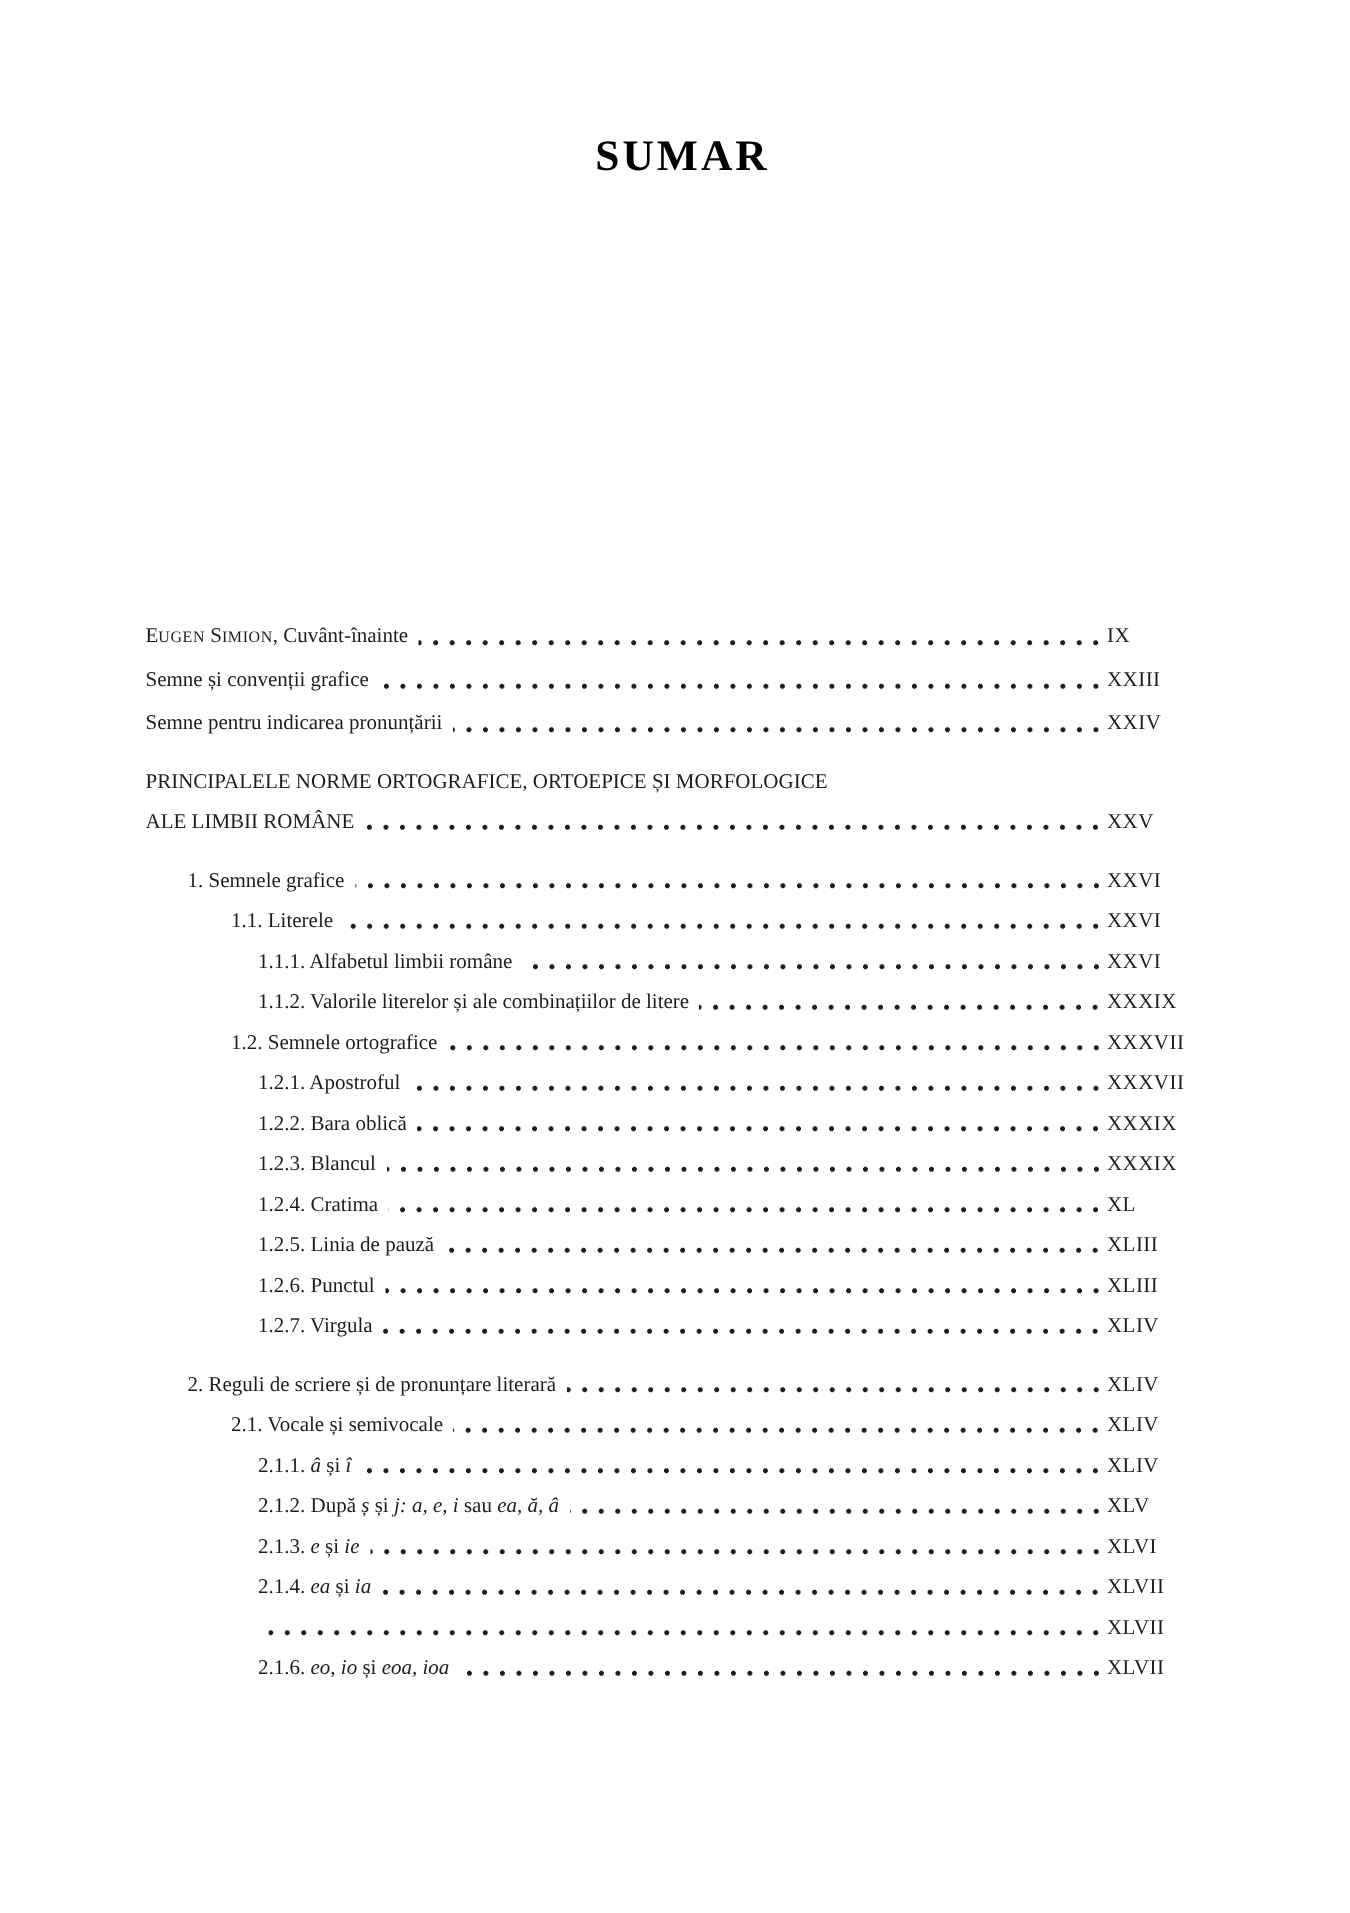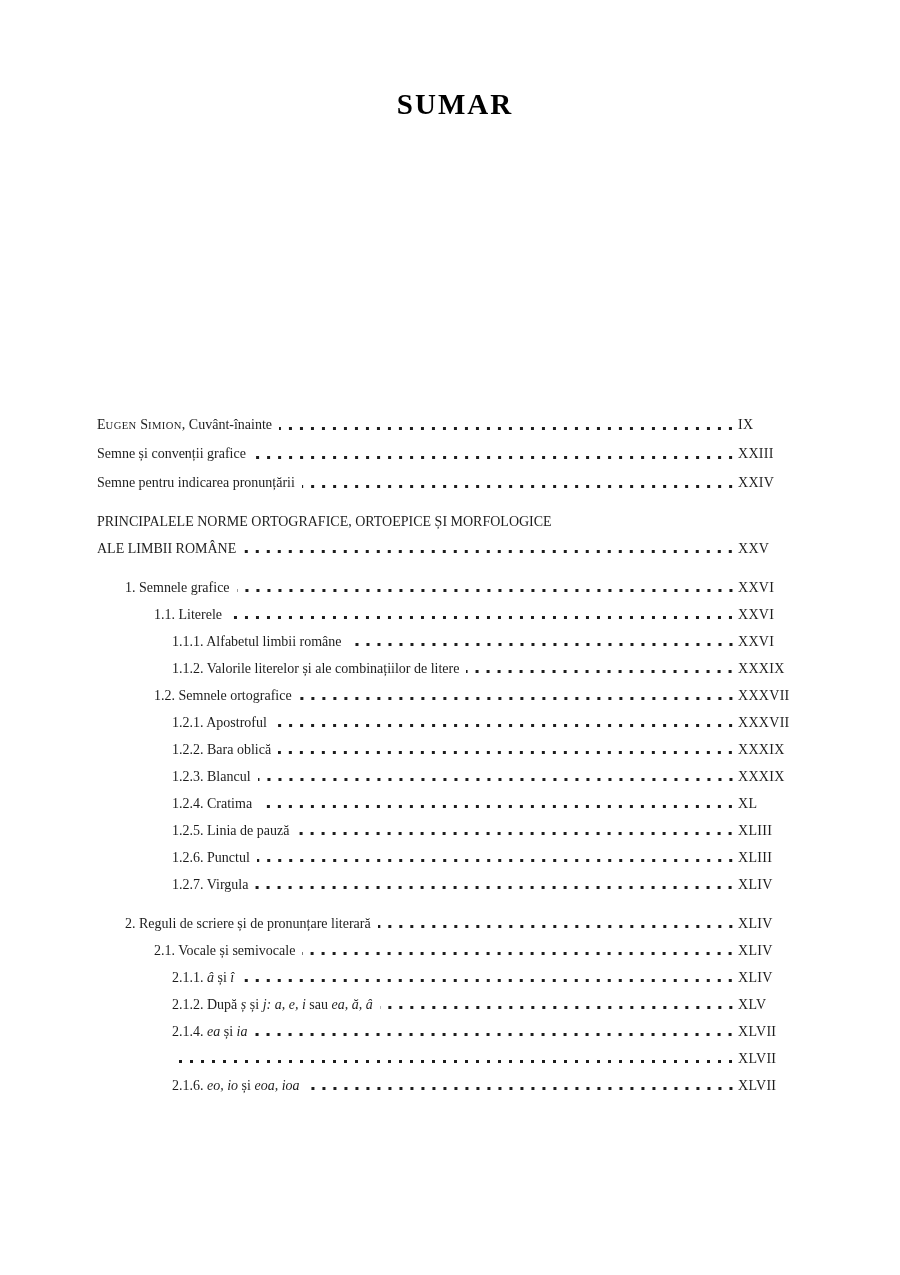--- a/index.html
+++ b/index.html
@@ -173,20 +173,25 @@
           <span class="txt"><span>2.1.1. </span><span class="i">â</span><span> și </span><span class="i">î</span></span>
           <span class="leader"></span>
           <span class="page-num">XLIV</span>
         </div>
         <div class="row ind-3">
           <span class="txt"><span>2.1.2. După </span><span class="i">ș</span><span> și </span><span class="i">j: a, e, i</span><span> sau </span><span class="i">ea, ă, â</span></span>
           <span class="leader"></span>
           <span class="page-num">XLV</span>
         </div>
         <div class="row ind-3">
+          <span class="txt"><span>2.1.3. </span><span class="i">e</span><span> și </span><span class="i">ie</span></span>
+          <span class="leader"></span>
+          <span class="page-num">XLVI</span>
+        </div>
+        <div class="row ind-3">
           <span class="txt"><span>2.1.4. </span><span class="i">ea</span><span> și </span><span class="i">ia</span></span>
           <span class="leader"></span>
           <span class="page-num">XLVII</span>
         </div>
         <div class="row ind-3">
           <span class="leader"></span>
           <span class="page-num">XLVII</span>
         </div>
         <div class="row ind-3">
           <span class="txt"><span>2.1.6. </span><span class="i">eo, io</span><span> și </span><span class="i">eoa, ioa</span></span>

